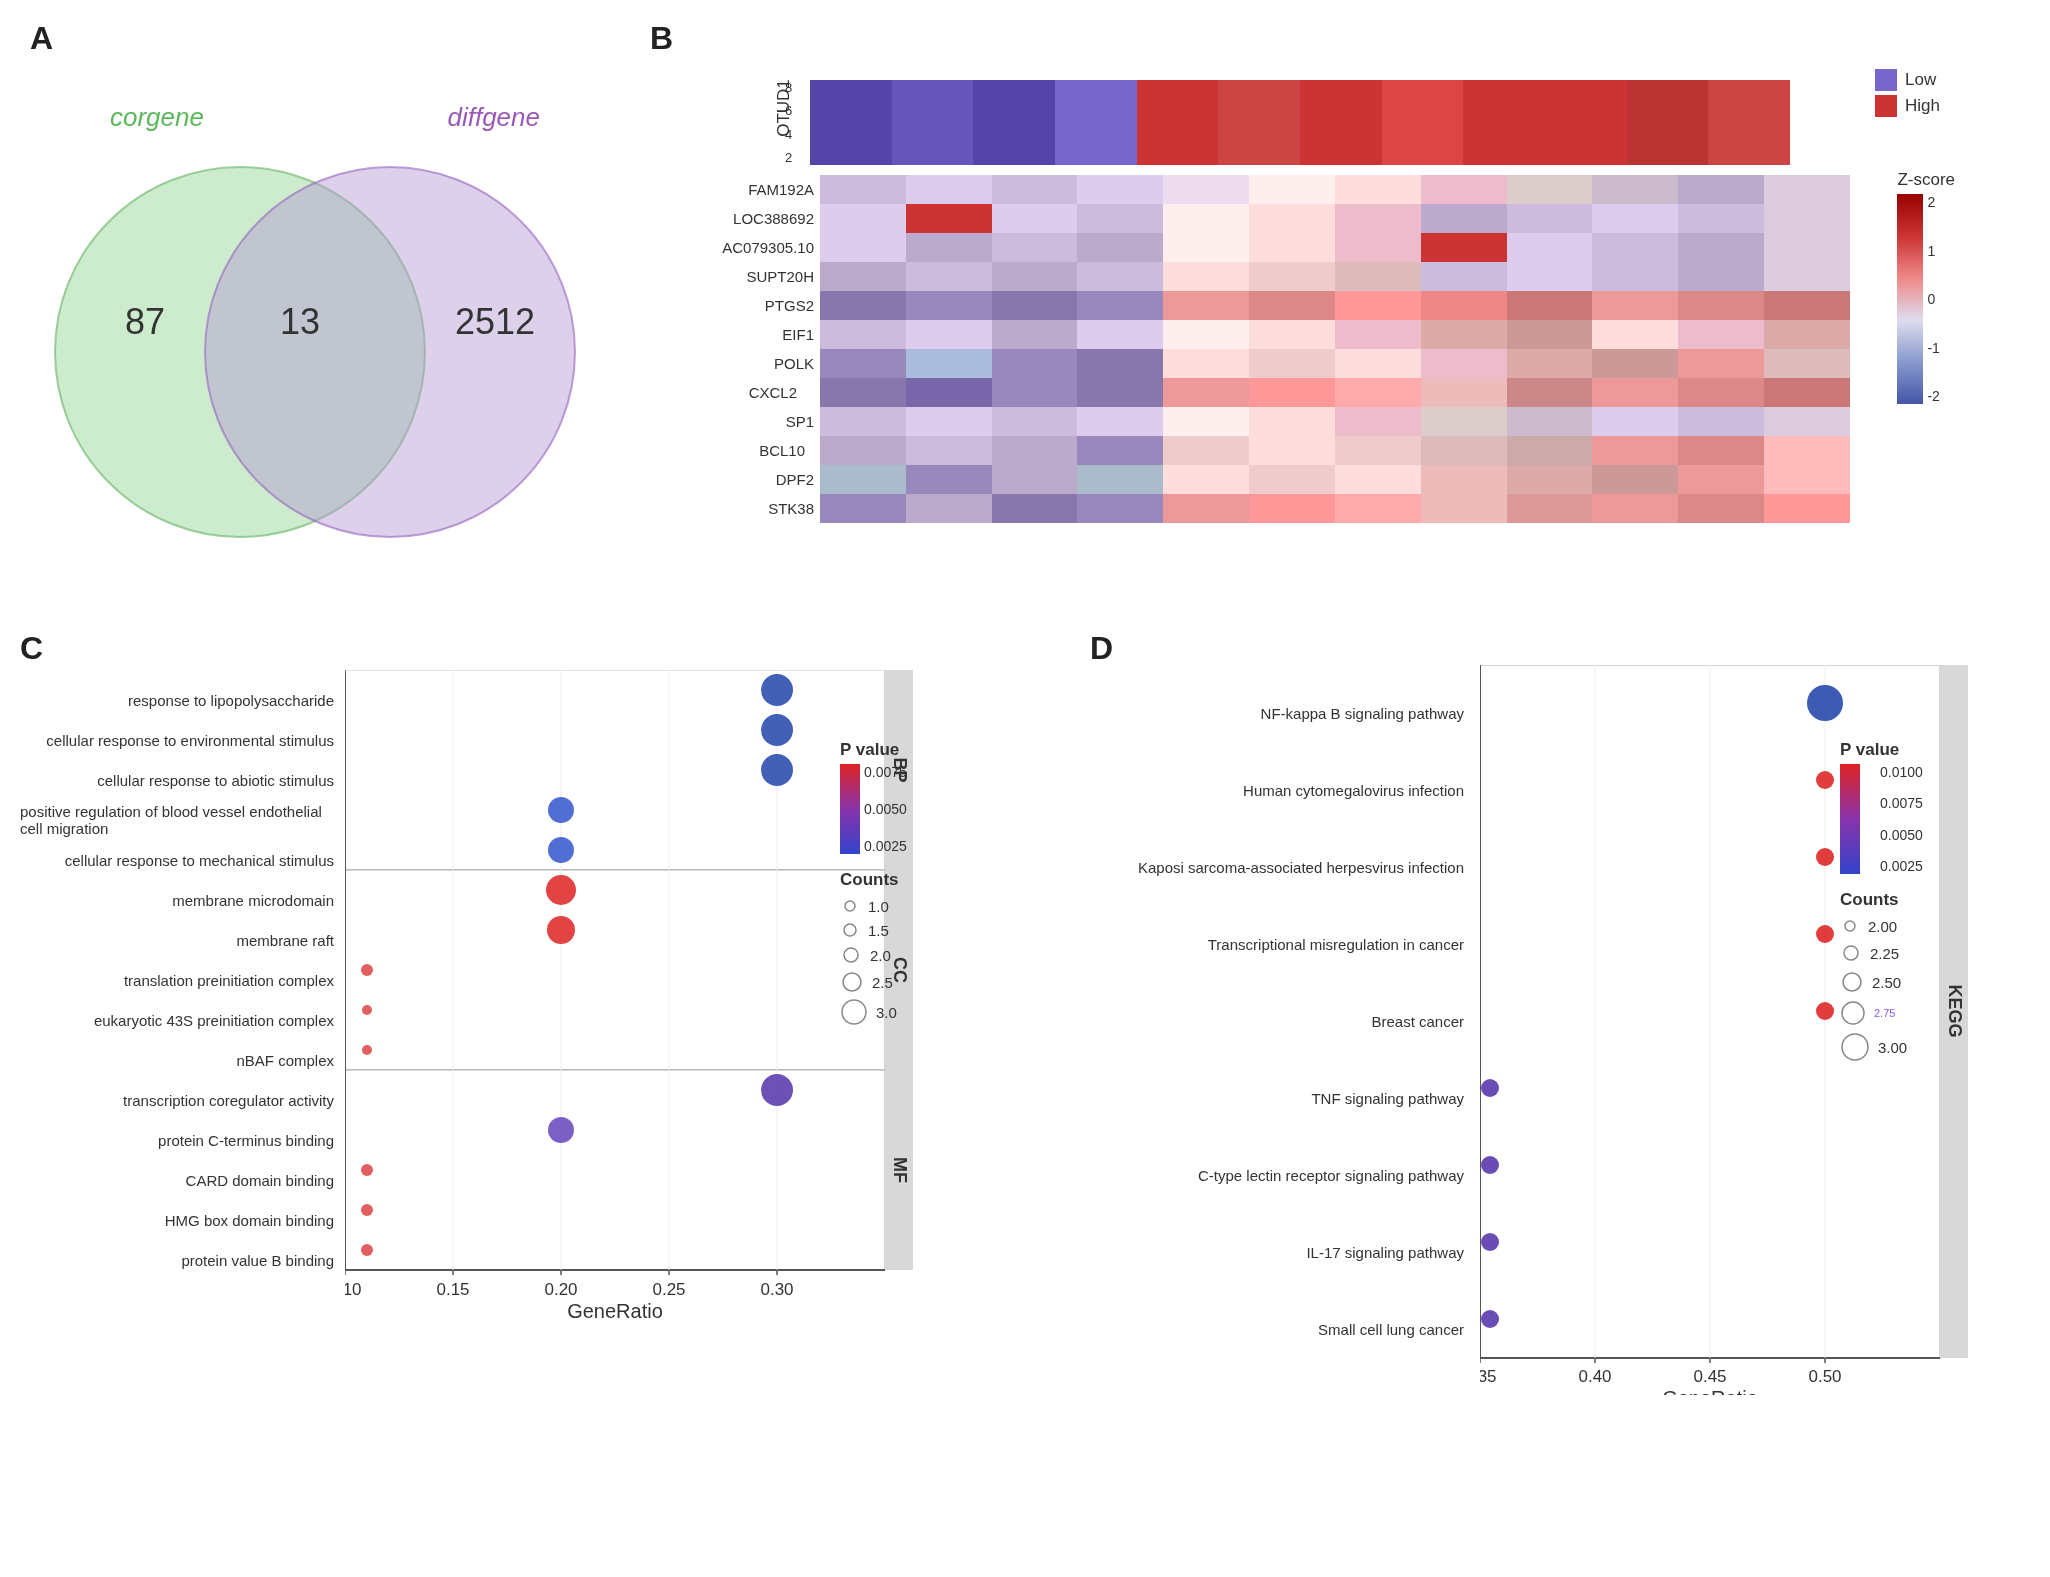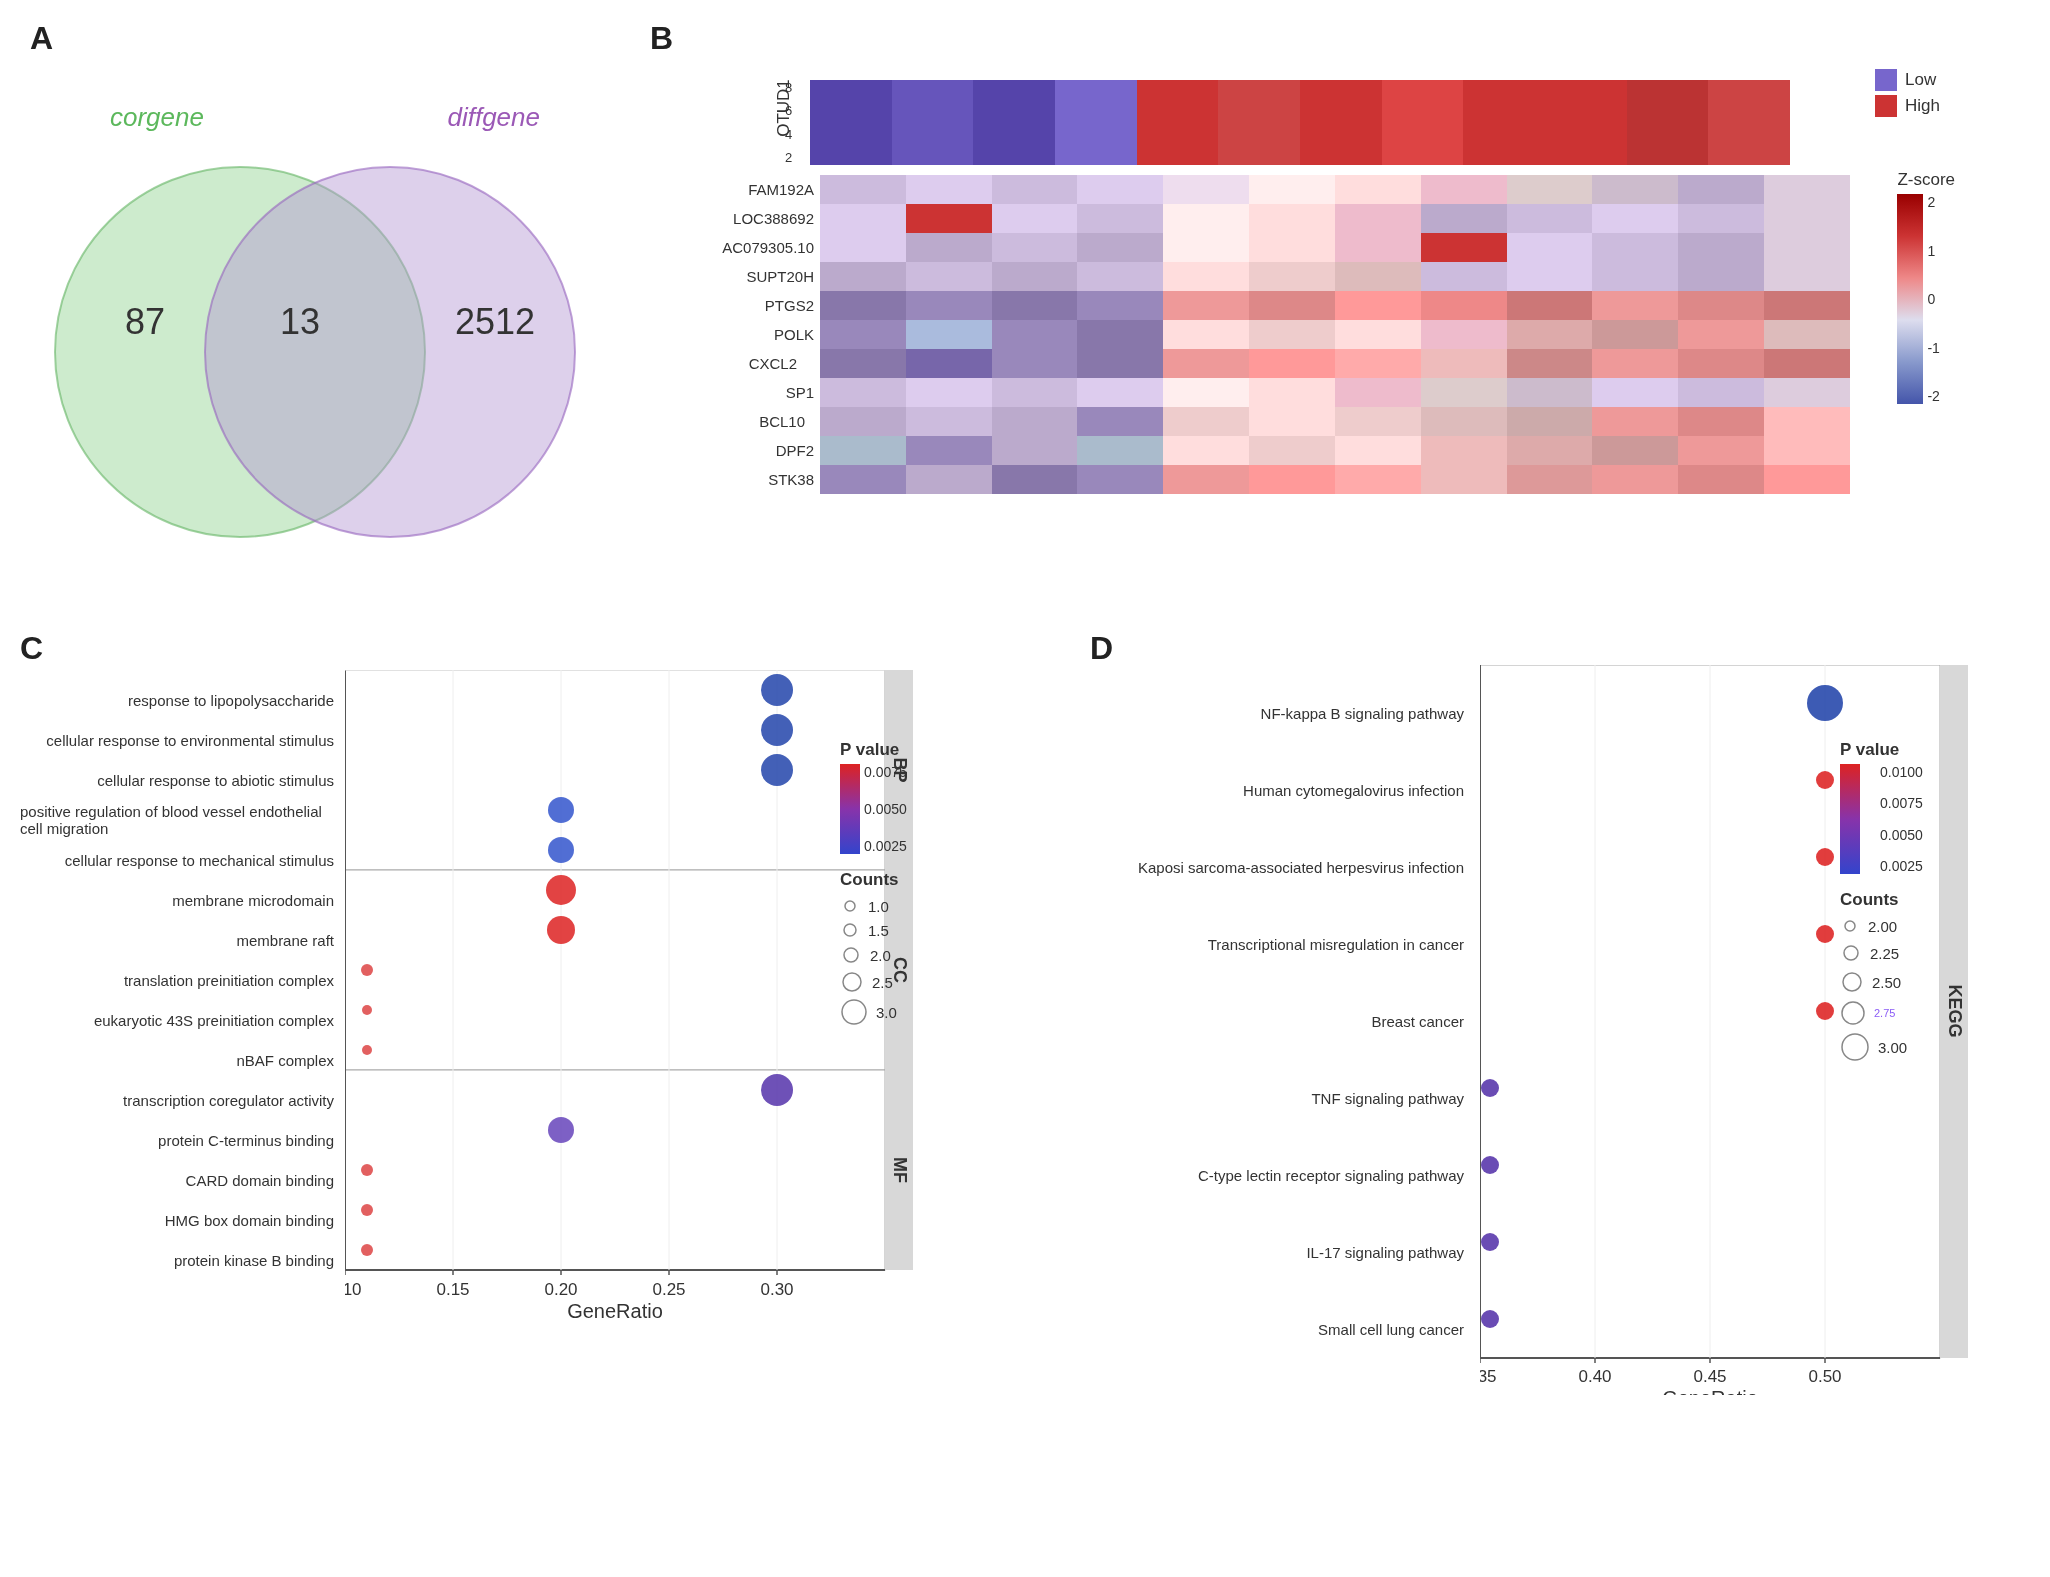--- a/index.html
+++ b/index.html
@@ -262,20 +262,37 @@
             <div style="flex: 1 1 0%; background: rgb(221, 136, 136);"></div>
             <div style="flex: 1 1 0%; background: rgb(255, 153, 153);"></div>
             <div style="flex: 1 1 0%; background: rgb(238, 136, 136);"></div>
             <div style="flex: 1 1 0%; background: rgb(204, 119, 119);"></div>
             <div style="flex: 1 1 0%; background: rgb(238, 153, 153);"></div>
             <div style="flex: 1 1 0%; background: rgb(221, 136, 136);"></div>
             <div style="flex: 1 1 0%; background: rgb(204, 119, 119);"></div>
           </div>
         </div>
         <div style="display: flex; align-items: center; height: 29px;">
+          <span style="width: 150px; font-size: 15px; text-align: right; padding-right: 6px; color: rgb(51, 51, 51); flex-shrink: 0;">EIF1</span>
+          <div style="display: flex; flex: 1 1 0%; height: 100%;">
+            <div style="flex: 1 1 0%; background: rgb(204, 187, 221);"></div>
+            <div style="flex: 1 1 0%; background: rgb(221, 204, 238);"></div>
+            <div style="flex: 1 1 0%; background: rgb(187, 170, 204);"></div>
+            <div style="flex: 1 1 0%; background: rgb(221, 204, 238);"></div>
+            <div style="flex: 1 1 0%; background: rgb(255, 238, 238);"></div>
+            <div style="flex: 1 1 0%; background: rgb(255, 221, 221);"></div>
+            <div style="flex: 1 1 0%; background: rgb(238, 187, 204);"></div>
+            <div style="flex: 1 1 0%; background: rgb(221, 170, 170);"></div>
+            <div style="flex: 1 1 0%; background: rgb(204, 153, 153);"></div>
+            <div style="flex: 1 1 0%; background: rgb(255, 221, 221);"></div>
+            <div style="flex: 1 1 0%; background: rgb(238, 187, 204);"></div>
+            <div style="flex: 1 1 0%; background: rgb(221, 170, 170);"></div>
+          </div>
+        </div>
+        <div style="display: flex; align-items: center; height: 29px;">
           <span style="width: 150px; font-size: 15px; text-align: right; padding-right: 6px; color: rgb(51, 51, 51); flex-shrink: 0;">POLK</span>
           <div style="display: flex; flex: 1 1 0%; height: 100%;">
             <div style="flex: 1 1 0%; background: rgb(153, 136, 187);"></div>
             <div style="flex: 1 1 0%; background: rgb(170, 187, 221);"></div>
             <div style="flex: 1 1 0%; background: rgb(153, 136, 187);"></div>
             <div style="flex: 1 1 0%; background: rgb(136, 119, 170);"></div>
             <div style="flex: 1 1 0%; background: rgb(255, 221, 221);"></div>
             <div style="flex: 1 1 0%; background: rgb(238, 204, 204);"></div>
             <div style="flex: 1 1 0%; background: rgb(255, 221, 221);"></div>
             <div style="flex: 1 1 0%; background: rgb(238, 187, 204);"></div>
@@ -413,21 +430,21 @@
     <div style="font-size:15px;color:#333;height:40px;display:flex;align-items:center;justify-content:flex-end;padding-right:6px;">membrane microdomain</div>
     <div style="font-size:15px;color:#333;height:40px;display:flex;align-items:center;justify-content:flex-end;padding-right:6px;">membrane raft</div>
     <div style="font-size:15px;color:#333;height:40px;display:flex;align-items:center;justify-content:flex-end;padding-right:6px;">translation preinitiation complex</div>
     <div style="font-size:15px;color:#333;height:40px;display:flex;align-items:center;justify-content:flex-end;padding-right:6px;">eukaryotic 43S preinitiation complex</div>
     <div style="font-size:15px;color:#333;height:40px;display:flex;align-items:center;justify-content:flex-end;padding-right:6px;">nBAF complex</div>
 
     <div style="font-size:15px;color:#333;height:40px;display:flex;align-items:center;justify-content:flex-end;padding-right:6px;">transcription coregulator activity</div>
     <div style="font-size:15px;color:#333;height:40px;display:flex;align-items:center;justify-content:flex-end;padding-right:6px;">protein C-terminus binding</div>
     <div style="font-size:15px;color:#333;height:40px;display:flex;align-items:center;justify-content:flex-end;padding-right:6px;">CARD domain binding</div>
     <div style="font-size:15px;color:#333;height:40px;display:flex;align-items:center;justify-content:flex-end;padding-right:6px;">HMG box domain binding</div>
-    <div style="font-size:15px;color:#333;height:40px;display:flex;align-items:center;justify-content:flex-end;padding-right:6px;">protein kinase B binding</div>
+    <div style="font-size:15px;color:#333;height:40px;display:flex;align-items:center;justify-content:flex-end;padding-right:6px;">protein value B binding</div>
   </div>
 
   <svg style="position:absolute;left:335px;top:50px;width:580px;height:650px;">
 
     <rect x="0" y="0" width="540" height="200" fill="white" stroke="#aaa" stroke-width="1"></rect>
 
     <rect x="0" y="200" width="540" height="200" fill="white" stroke="#aaa" stroke-width="1"></rect>
 
     <rect x="0" y="400" width="540" height="200" fill="white" stroke="#aaa" stroke-width="1"></rect>
 

